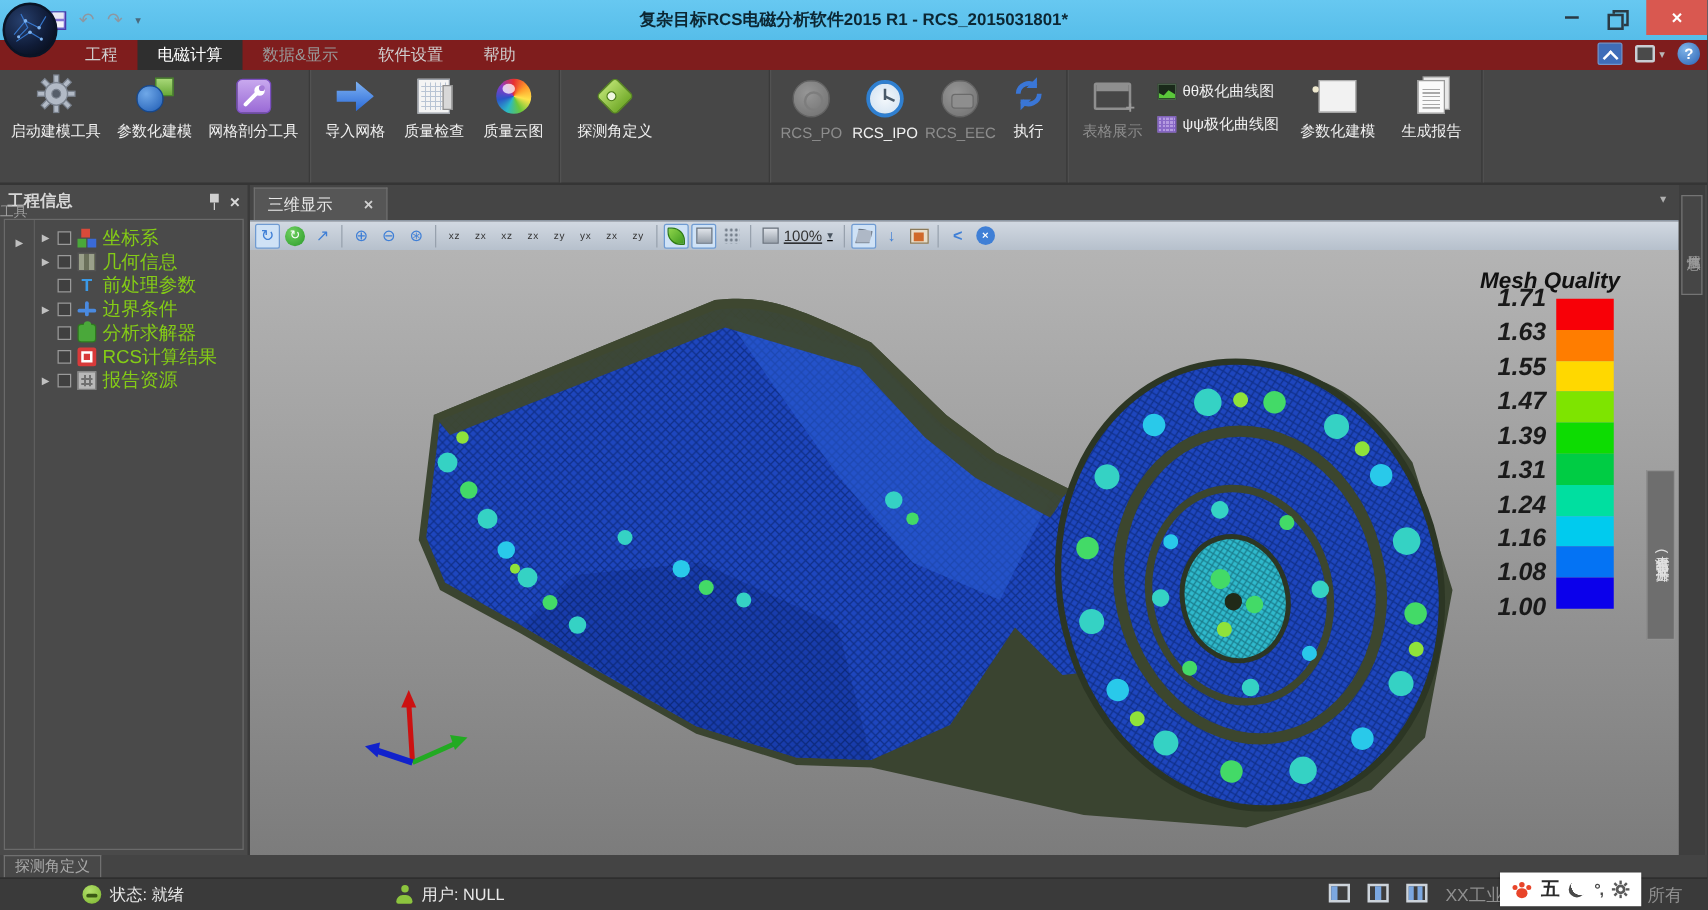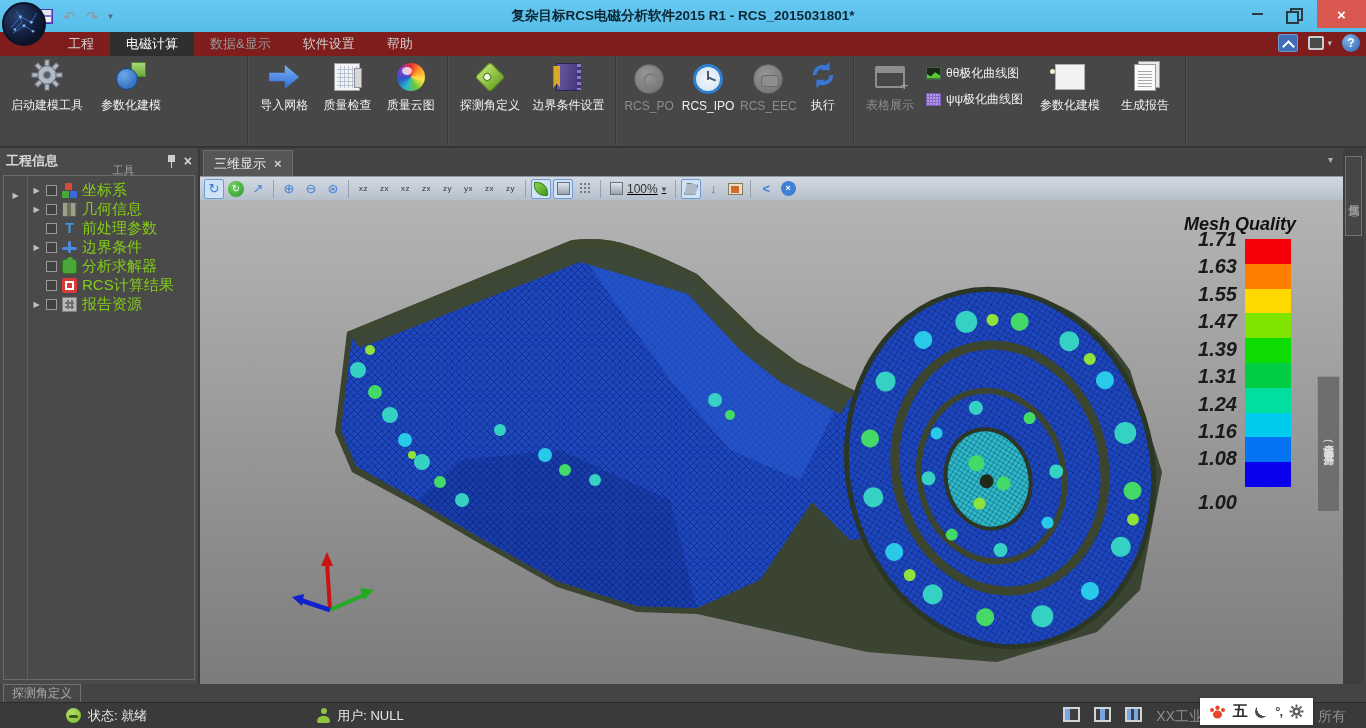--- a/index.html
+++ b/index.html
@@ -45,21 +45,21 @@
     color:#fff; font-size:12px; font-weight:700; text-align:center; line-height:18px; }
 
   
   .ribbon { height:92px; background:#474747; border-bottom:2px solid #353535; display:flex; }
   .rgroup { display:flex; flex-direction:column; border-right:1px solid #3a3a3a; box-shadow:1px 0 0 #525252; }
   .rbtns { flex:1; display:flex; align-items:center; padding:2px 6px 0 6px; gap:2px; }
   .rbtn { width:82px; display:flex; flex-direction:column; align-items:center; gap:3px; padding-top:2px; }
   .rbtn .lb { font-size:12px; color:#f0f0f0; white-space:nowrap; }
   .rbtn.dis .lb { color:#8d8d8d; }
   .rbtn .icbox { width:34px; height:34px; display:flex; align-items:center; justify-content:center; position:relative; }
-  .gfoot { height:17px; position:relative; text-align:center;margin-top:46px; }
+  .gfoot { height:17px; position:relative; text-align:left;margin-top:46px; }
   .gfoot .gl { font-size:11px; color:#a0a0a0; line-height:15px; }
   .gfoot .ca { position:absolute; right:4px; bottom:3px; font-size:7px; color:#909090; }
 
   
   .ic-gear svg { width:32px; height:32px; }
   .ic-param { position:relative; width:30px; height:30px; }
   .ic-param .sq { position:absolute; right:0; top:0; width:15px; height:15px; background:linear-gradient(#a8d878,#6aaa3a); border:1px solid #4a8a2a; }
   .ic-param .ci { position:absolute; left:0; bottom:2px; width:22px; height:22px; border-radius:50%;
     background:radial-gradient(circle at 35% 30%,#6fa8e8,#1f5cb4); border:1px solid #16488e; }
   .ic-wrench { width:28px; height:28px; border-radius:5px; background:linear-gradient(#c8a8ee,#9a6ad6); border:1px solid #7a4ec0; position:relative; }
@@ -131,21 +131,21 @@
   .ti-solver { background:#4aa83a; border-radius:3px; border:1px solid #2e7a1e; }
   .ti-solver:before { content:""; position:absolute; left:4px; top:-3px; width:6px; height:6px; border-radius:50%; background:#4aa83a; }
   .ti-rcs { background:#d83a3a; border-radius:2px; }
   .ti-rcs:before { content:""; position:absolute; inset:3px; border:2px solid #fff; background:#d83a3a; }
   .ti-report { background:#b8b8b8; border:1px solid #808080; }
   .ti-report:before { content:""; position:absolute; inset:2px;
     background:repeating-linear-gradient(#0000 0 2px,#707070 2px 4px), repeating-linear-gradient(90deg,#0000 0 2px,#707070 2px 4px); }
 
   .center { width:1143px; display:flex; flex-direction:column; }
   .vtabs { height:28px; background:#454545; position:relative; display:flex; align-items:flex-end; padding-left:3px; }
-  .vtab { height:26px; display:flex; align-items:center; gap:8px; padding:0 10px; background:#565656;
+  .vtab { height:26px; display:flex; align-items:center; gap:25px; padding:0 10px; background:#565656;
     border:1px solid #6e6e6e; border-bottom:none; }
   .vtab .lb { font-size:13px; color:#e8e8e8; }
   .vtab .x { font-size:13px; font-weight:700; color:#d0d0d0; }
   .vtabs .dd { position:absolute; right:10px; top:6px; color:#b0b0b0; font-size:10px; }
 
   .vtoolbar { height:24px; background:linear-gradient(#d2d9e2,#b6c0cc); border-top:1px solid #8e98a4;
     display:flex; align-items:center; padding:0 4px; gap:2px; }
   .vsep { width:1px; height:18px; background:#97a1ad; margin:0 3px; }
   .vbtn { min-width:20px; height:20px; display:flex; align-items:center; justify-content:center;
     font-size:13px; color:#3f7fd6; border:1px solid transparent; border-radius:2px; }
@@ -291,20 +291,32 @@
         </div>
         <div class="rbtn">
           <span class="icbox">
               <span class="ic-param">
                 <i class="sq"></i>
                 <i class="ci"></i>
               </span>
             </span>
           <span class="lb">参数化建模</span>
         </div>
+        <div class="rbtn">
+          <span class="icbox">
+              <span class="ic-wrench">
+            <svg viewBox="0 0 28 28">
+                  <path d="M7 21 L16 12" stroke="#fff" stroke-width="3.5" stroke-linecap="round"></path>
+                  <circle cx="19" cy="9" r="4.5" fill="#fff"></circle>
+                  <circle cx="21" cy="7" r="2.5" fill="#a57ad8"></circle>
+                </svg>
+              </span>
+            </span>
+          <span class="lb">网格剖分工具</span>
+        </div>
       </div>
       <div class="gfoot"><span class="gl">工具</span>
         <span class="ca">◢</span></div>
     </div>
 
     <div class="rgroup" style="width:200px">
       <div class="rbtns">
         <div class="rbtn" style="width:62px">
           <span class="icbox">
               <span class="ic-arrow"></span>
@@ -328,26 +340,20 @@
         <span class="ca">◢</span></div>
     </div>
 
     <div class="rgroup" style="width:168px">
       <div class="rbtns">
         <div class="rbtn" style="width:76px">
           <span class="icbox">
               <span class="ic-tag"></span>
             </span>
           <span class="lb">探测角定义</span>
-        </div>
-        <div class="rbtn" style="width:86px">
-          <span class="icbox">
-              <span class="ic-book"></span>
-            </span>
-          <span class="lb">边界条件设置</span>
         </div>
       </div>
       <div class="gfoot"><span class="gl">前处理</span>
         <span class="ca">◢</span></div>
     </div>
 
     <div class="rgroup" style="width:238px">
       <div class="rbtns">
         <div class="rbtn dis" style="width:56px">
           <span class="icbox">
@@ -660,21 +666,21 @@
             <div class="lg-labels">
               <span style="top:-11px">1.71</span>
               <span style="top:16px">1.63</span>
               <span style="top:44px">1.55</span>
               <span style="top:71px">1.47</span>
               <span style="top:99px">1.39</span>
               <span style="top:126px">1.31</span>
               <span style="top:154px">1.24</span>
               <span style="top:181px">1.16</span>
               <span style="top:208px">1.08</span>
-              <span style="top:252px">1.00</span>
+              <span style="top:236px">1.00</span>
             </div>
           </div>
         </div>
 
         <svg class="triad" width="90" height="80" viewBox="0 0 90 80">
           <line x1="42" y1="66" x2="39" y2="18" stroke="#cc1111" stroke-width="4"></line>
           <polygon points="39,8 33,22 45,22" fill="#cc1111"></polygon>
           <line x1="42" y1="66" x2="78" y2="50" stroke="#22aa22" stroke-width="4"></line>
           <polygon points="86,46 72,44 76,56" fill="#22aa22"></polygon>
           <line x1="42" y1="66" x2="12" y2="56" stroke="#1122cc" stroke-width="5"></line>

